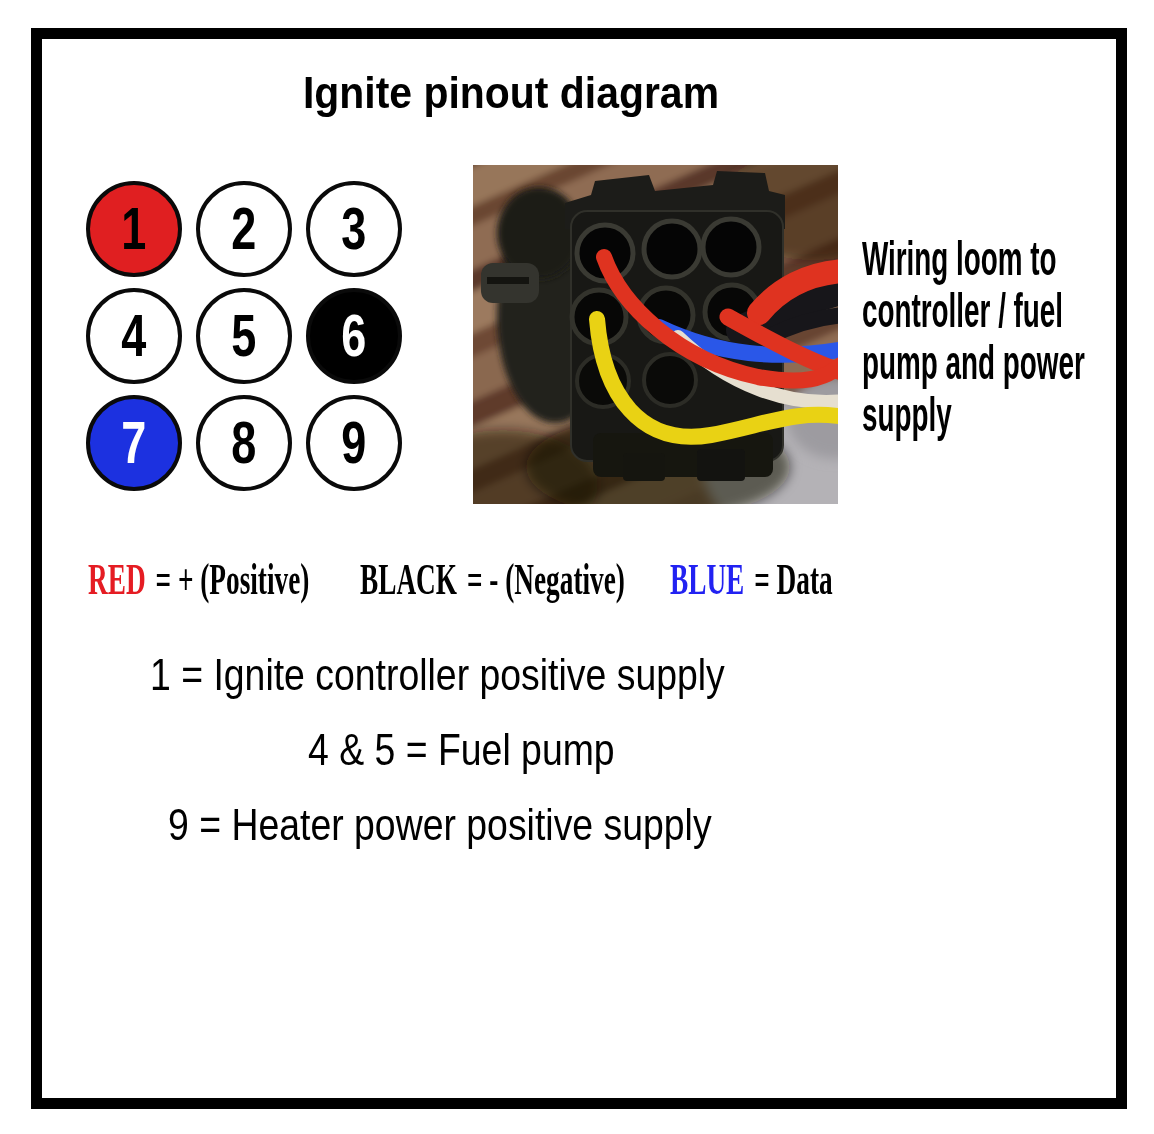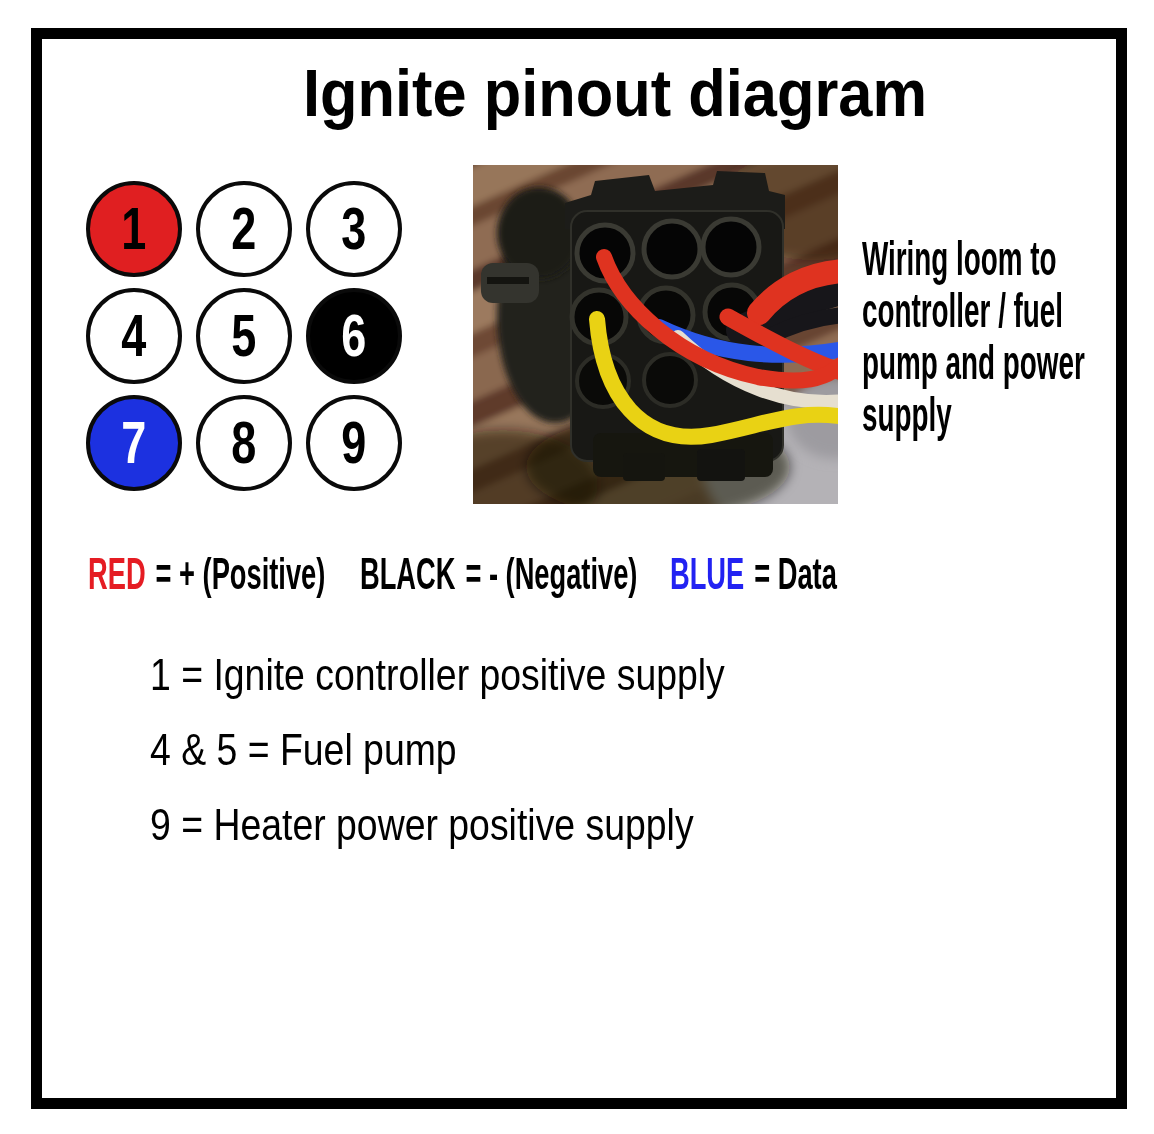--- a/index.html
+++ b/index.html
@@ -1,21 +1,21 @@
 <!DOCTYPE html>
 <html><head>
 <meta charset="utf-8">
 <style>
   html,body{margin:0;padding:0;background:#ffffff;}
   .page{position:relative;width:1154px;height:1134px;background:#ffffff;overflow:hidden;
         font-family:"Liberation Sans","DejaVu Sans",sans-serif;color:#000;}
   .frame{position:absolute;left:31px;top:28px;width:1096px;height:1081px;
          border:11px solid #000;box-sizing:border-box;}
   
-  .title{position:absolute;left:303px;top:68px;font-size:66px;font-weight:700;
+  .title{position:absolute;left:303px;top:68px;font-size:44px;font-weight:700;
          line-height:50px;white-space:nowrap;}
   
   .cx93{display:inline-block;transform:scaleX(.93);transform-origin:left center;}
   .cx85{display:inline-block;transform:scaleX(.85);transform-origin:left center;}
   .cx75{display:inline-block;transform:scaleX(.75);transform-origin:center center;}
   .cx62{display:inline-block;transform:scaleX(.62);transform-origin:left center;}
   .cx58{display:inline-block;transform:scaleX(.58);transform-origin:left center;}
   
   .pins{position:absolute;left:86px;top:181px;display:grid;
         grid-template-columns:repeat(3,96px);grid-auto-rows:96px;gap:11px 14px;}
@@ -24,25 +24,25 @@
        background:#fff;}
   .pin-num{font-size:60px;font-weight:700;line-height:60px;}
   
   .photo{position:absolute;left:473px;top:165px;width:365px;height:339px;}
   .photo svg{display:block;width:100%;height:100%;}
   
   .caption{position:absolute;left:862px;top:233px;font-weight:700;font-size:48px;}
   .cap-line{height:52px;line-height:52px;white-space:nowrap;}
   
   .legend{position:absolute;left:88px;top:543px;height:46px;font-weight:700;font-size:44px;}
-  .lg{position:absolute;top:8px;height:46px;line-height:46px;white-space:nowrap;}
+  .lg{position:absolute;top:14px;height:46px;line-height:46px;white-space:nowrap;font-family:Liberation Serif, serif;}
   .lg-desc{margin-left:16px;}
   
   .desc-list{position:absolute;left:150px;top:637px;font-size:44px;font-weight:400;}
-  .desc-line{height:75px;line-height:75px;white-space:nowrap;}
+  .desc-line{height:75px;line-height:75px;white-space:nowrap;text-align:center;}
 </style>
 </head>
 <body>
 
 <div class="page">
   <div class="frame"></div>
 
   <div class="title">
     <span class="cx93">Ignite pinout diagram</span>
   </div>

